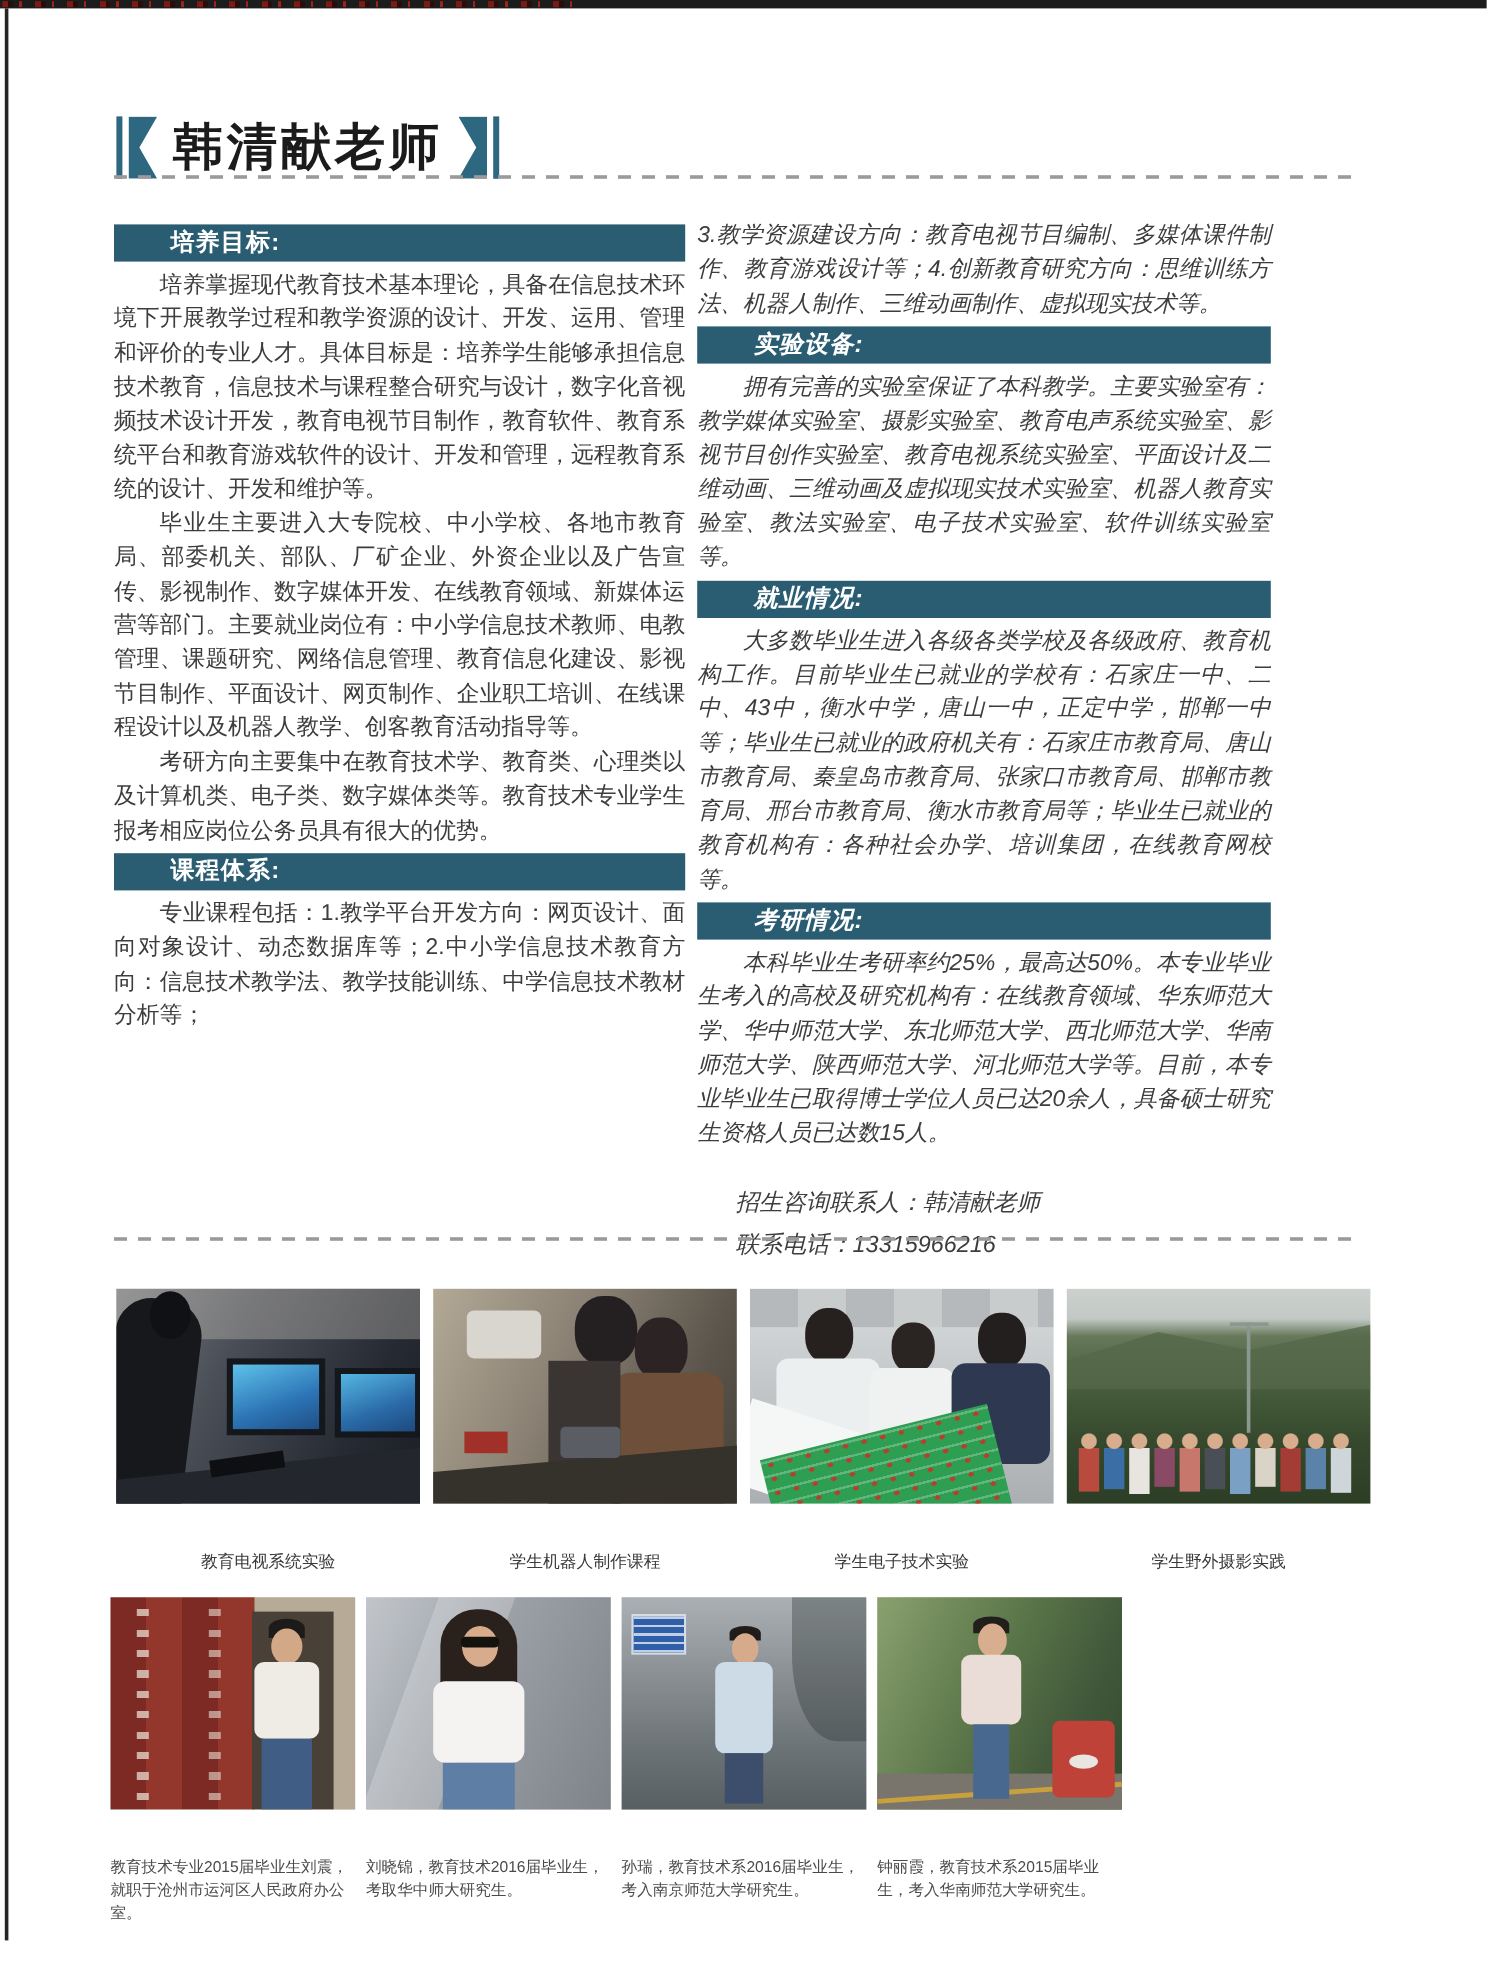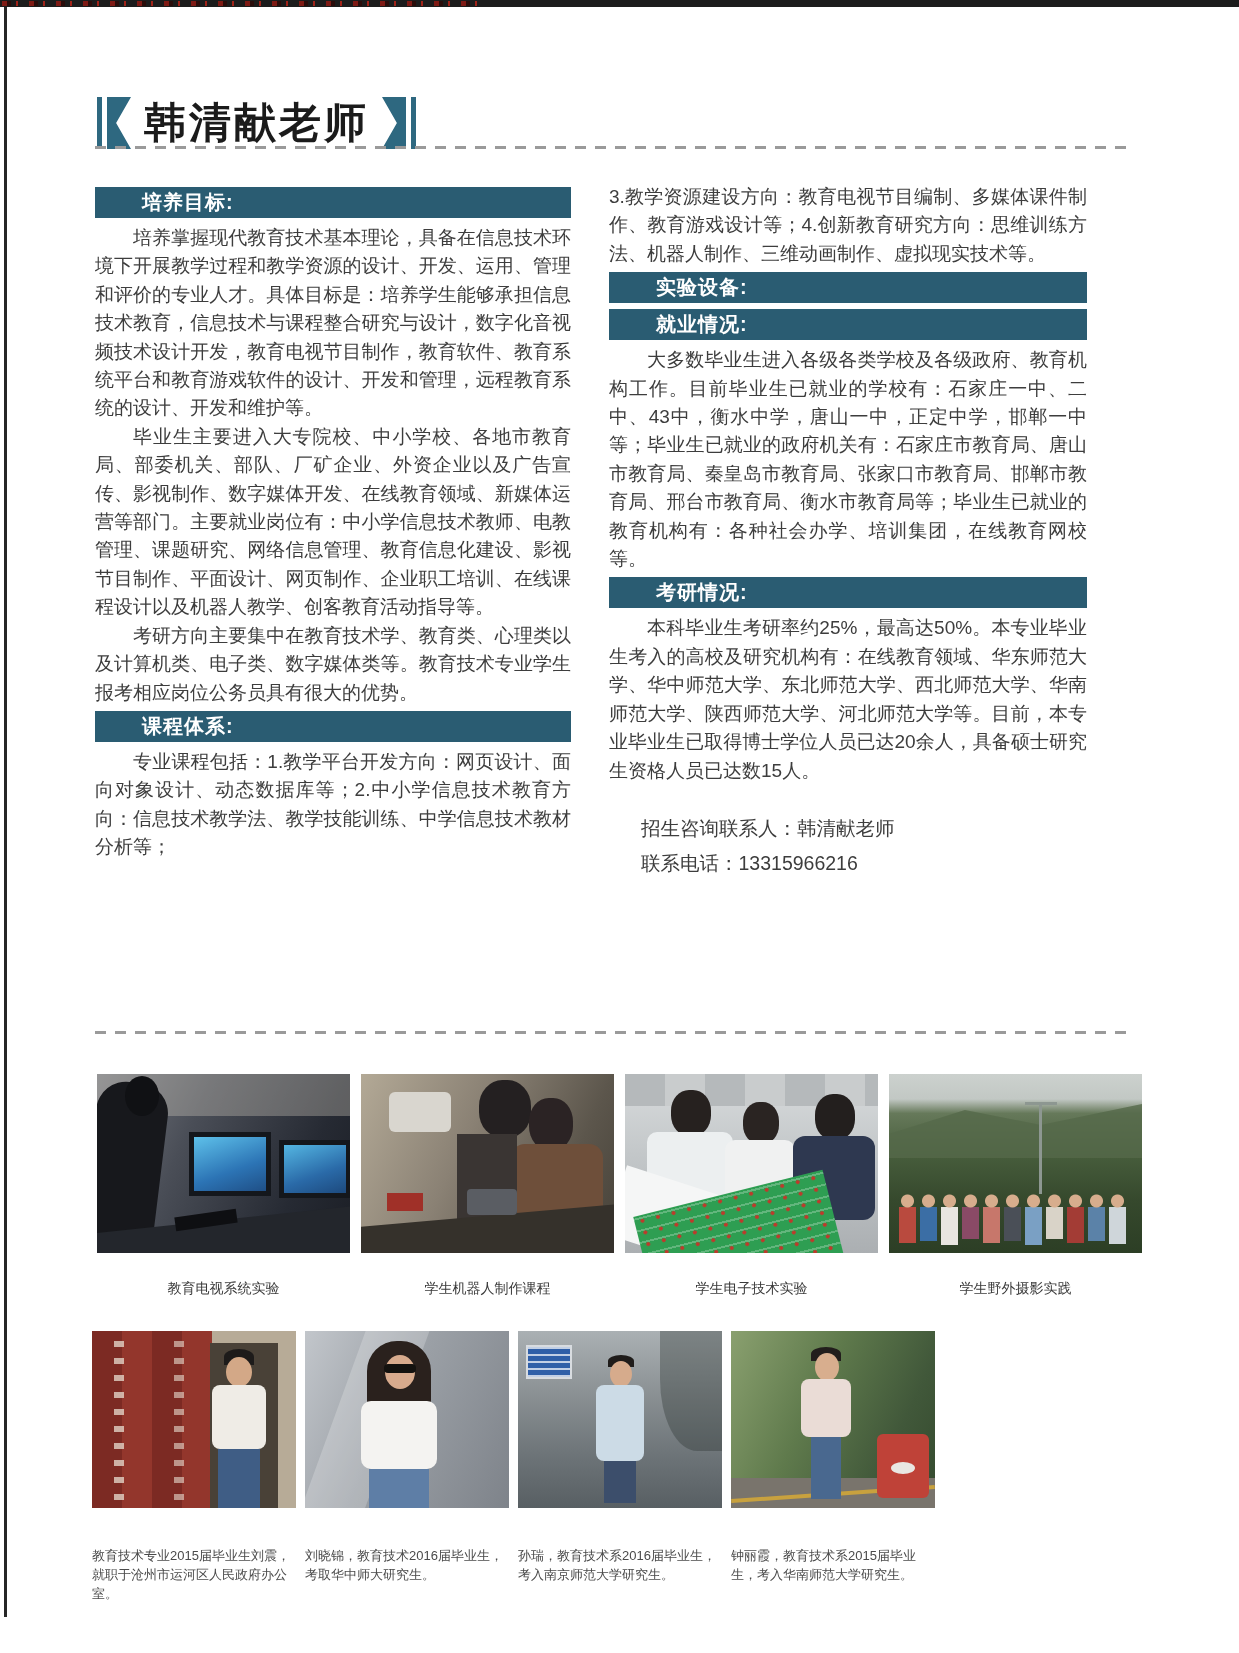--- a/index.html
+++ b/index.html
@@ -25,39 +25,39 @@
   .bk-wedge.r{clip-path:polygon(0 0,100% 0,100% 100%,0 100%,62% 50%);}
 
   .dash{position:absolute;height:3px;width:1040px;left:95px;
     background:repeating-linear-gradient(90deg,#9a9a9a 0 11px,transparent 11px 20px);}
   .dash-top{top:146px;}
   .dash-mid{top:1031px;}
 
   
   .col{position:absolute;top:183px;}
   .col-left{left:95px;width:476px;}
-  .col-right{left:609px;width:478px;}
+  .col-right{left:581px;width:478px;font-style:italic;}
   .bar-heading{background:#2a5c72;color:#ffffff;font-weight:bold;font-size:20px;
     height:31px;line-height:31px;padding-left:47px;margin:4px 0 6px;letter-spacing:1px;}
   .para{font-size:19px;line-height:28.4px;color:#3d3d3d;text-align:justify;margin:0;
     font-family:"Liberation Sans","DejaVu Sans",sans-serif;}
   .indent{text-indent:2em;}
   .contact{margin-top:26px;padding-left:32px;font-size:19.5px;color:#3d3d3d;line-height:35px;}
 
   
   .gallery{position:absolute;display:flex;}
   .gallery-1{left:97px;top:1074px;gap:11px;}
   .gallery-2{left:92px;top:1331px;gap:9px;}
   figure{margin:0;}
   .fig1{width:253px;}
   .fig2{width:204px;}
   .photo{position:relative;overflow:hidden;}
   .ph1{width:253px;height:179px;}
   .ph2{width:204px;height:177px;}
-  .cap1{text-align:center;font-size:14px;color:#3a3a3a;margin-top:27px;}
+  .cap1{text-align:center;font-size:14px;color:#3a3a3a;margin-top:40px;}
   .cap2{font-size:13px;color:#4a4a4a;line-height:19px;margin-top:38px;text-align:left;}
 
   
   .ph-tv{background:linear-gradient(115deg,#787b82 0%,#4a4e57 35%,#262a33 75%,#1b1e25 100%);}
   .ph-robot{background:linear-gradient(115deg,#b3a996 0%,#8a8174 40%,#5c564c 75%,#474239 100%);}
   .ph-circuit{background:linear-gradient(#d9dcdd 0%,#c3c7c9 45%,#abafb2 100%);}
   .ph-outdoor{background:linear-gradient(#ccd1ce 0%,#c2c8c4 14%,#66795a 22%,#475d3c 45%,#36492d 70%,#2c3e25 100%);}
   .ph-g1{background:#b7ab97;}
   .ph-g2{background:linear-gradient(115deg,#c2c6cb 0%,#9ba0a6 45%,#7e838a 100%);}
   .ph-g3{background:linear-gradient(#aab0b3 0%,#8b9194 35%,#6d7478 70%,#585f63 100%);}
@@ -96,20 +96,21 @@
     <p class="para indent">考研方向主要集中在教育技术学、教育类、心理类以及计算机类、电子类、数字媒体类等。教育技术专业学生报考相应岗位公务员具有很大的优势。</p>
 
     <div class="bar-heading">课程体系:</div>
     <p class="para indent">专业课程包括：1.教学平台开发方向：网页设计、面向对象设计、动态数据库等；2.中小学信息技术教育方向：信息技术教学法、教学技能训练、中学信息技术教材分析等；</p>
   </section>
 
   <section class="col col-right">
     <p class="para">3.教学资源建设方向：教育电视节目编制、多媒体课件制作、教育游戏设计等；4.创新教育研究方向：思维训练方法、机器人制作、三维动画制作、虚拟现实技术等。</p>
 
     <div class="bar-heading">实验设备:</div>
+    <p class="para indent">拥有完善的实验室保证了本科教学。主要实验室有：教学媒体实验室、摄影实验室、教育电声系统实验室、影视节目创作实验室、教育电视系统实验室、平面设计及二维动画、三维动画及虚拟现实技术实验室、机器人教育实验室、教法实验室、电子技术实验室、软件训练实验室等。</p>
 
     <div class="bar-heading">就业情况:</div>
     <p class="para indent">大多数毕业生进入各级各类学校及各级政府、教育机构工作。目前毕业生已就业的学校有：石家庄一中、二中、43中，衡水中学，唐山一中，正定中学，邯郸一中等；毕业生已就业的政府机关有：石家庄市教育局、唐山市教育局、秦皇岛市教育局、张家口市教育局、邯郸市教育局、邢台市教育局、衡水市教育局等；毕业生已就业的教育机构有：各种社会办学、培训集团，在线教育网校等。</p>
 
     <div class="bar-heading">考研情况:</div>
     <p class="para indent">本科毕业生考研率约25%，最高达50%。本专业毕业生考入的高校及研究机构有：在线教育领域、华东师范大学、华中师范大学、东北师范大学、西北师范大学、华南师范大学、陕西师范大学、河北师范大学等。目前，本专业毕业生已取得博士学位人员已达20余人，具备硕士研究生资格人员已达数15人。</p>
 
     <div class="contact">
       <div>招生咨询联系人：韩清献老师</div>
       <div>联系电话：13315966216</div>

